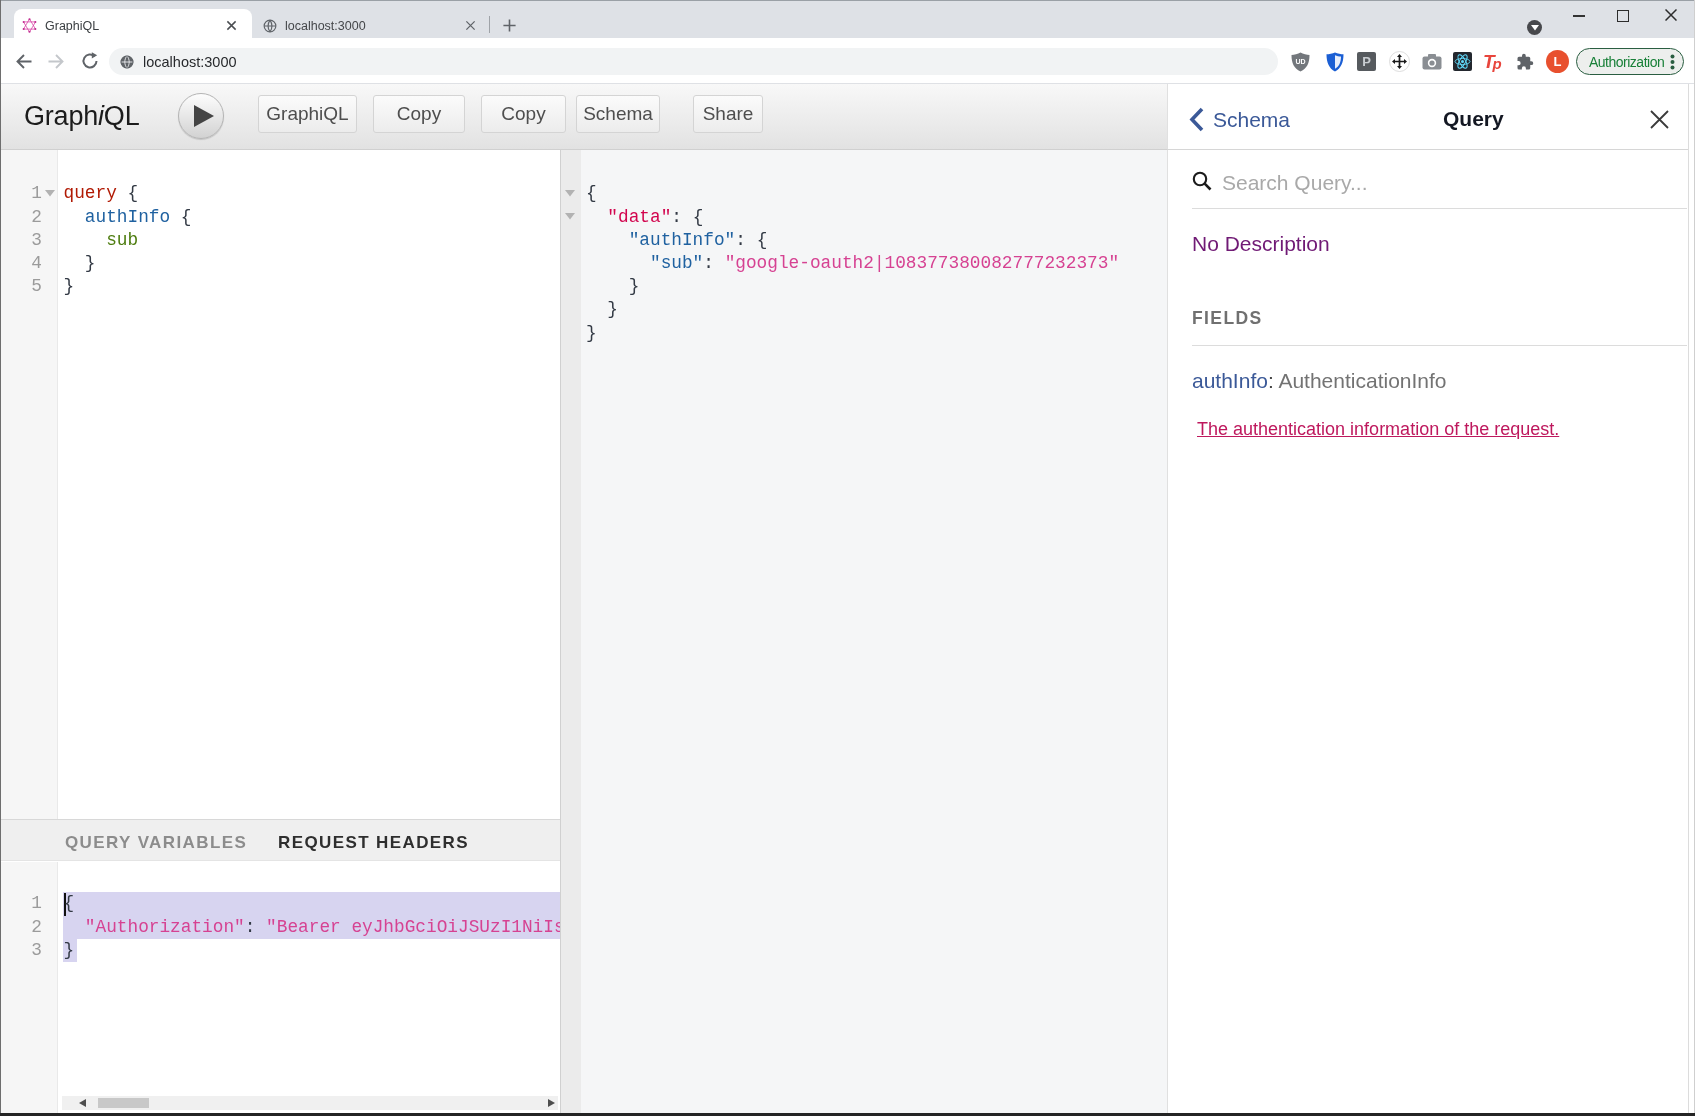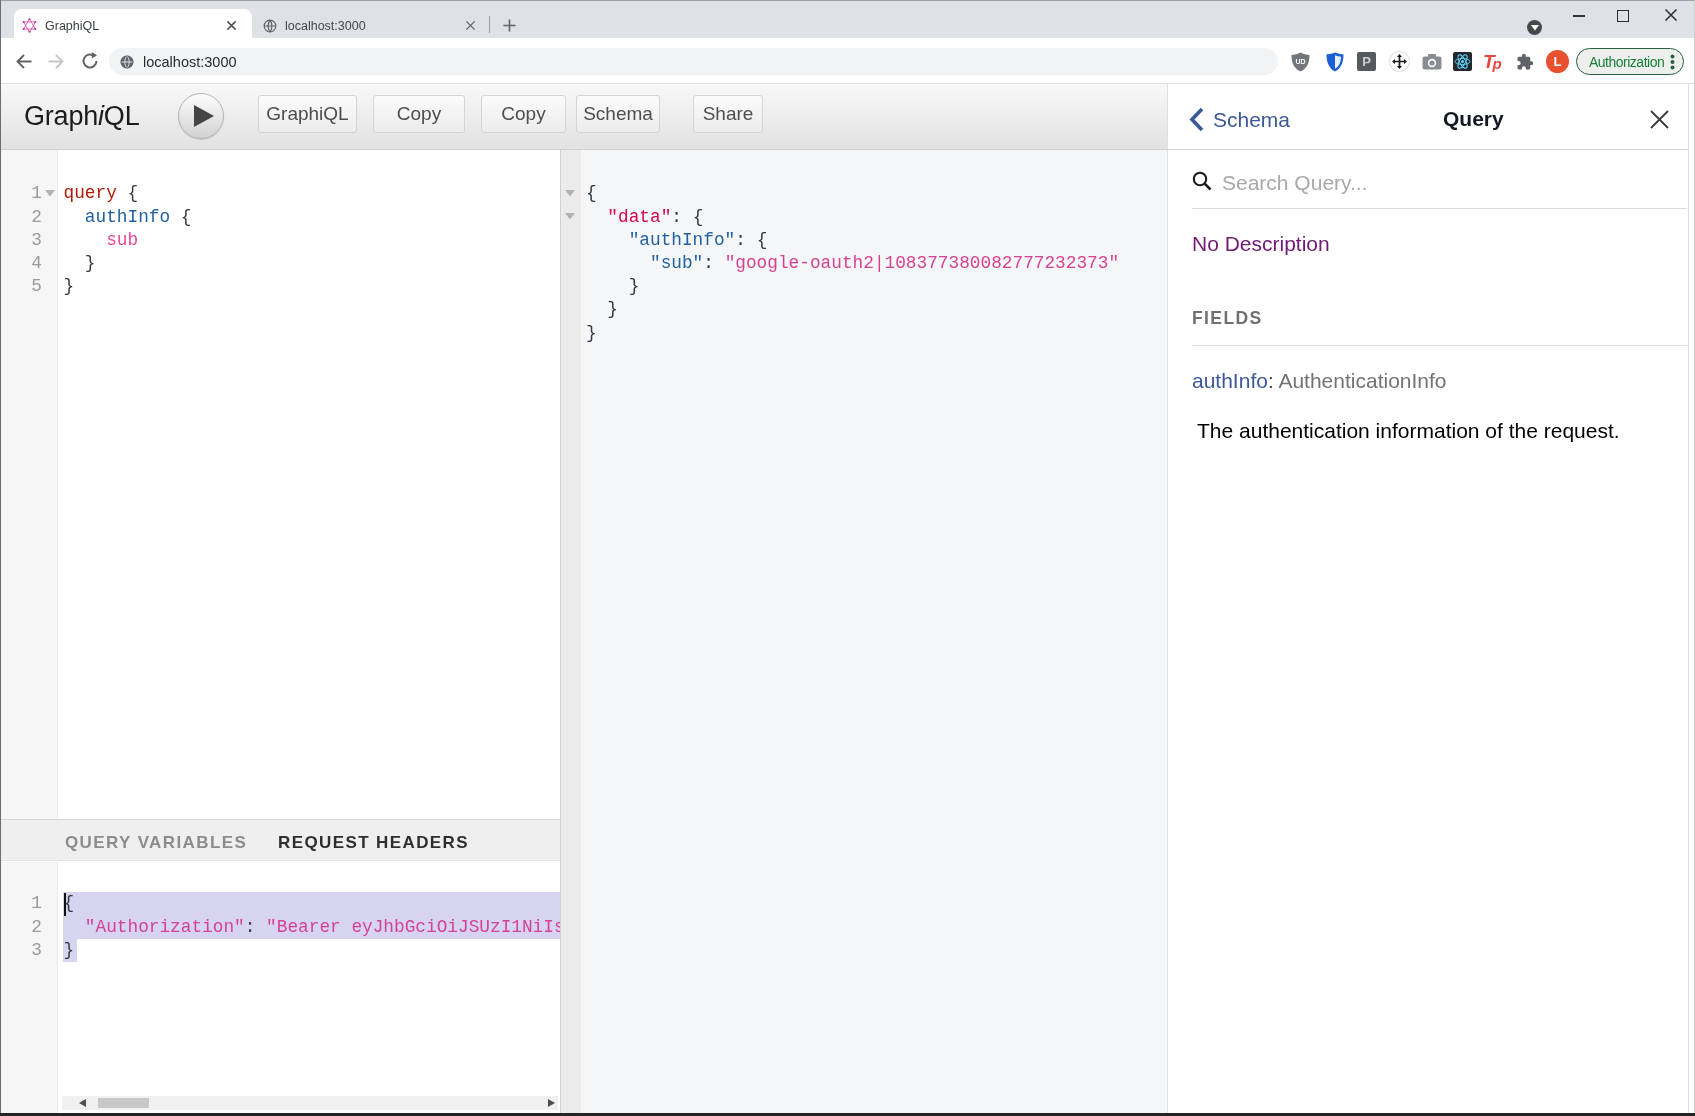--- a/index.html
+++ b/index.html
@@ -221,21 +221,21 @@
 3
 4
 5</div>
 <div class="abs" style="left:45px;top:190px;">
 <svg width="10" height="7" viewBox="0 0 10 7">
       <polygon points="0,0 10,0 5,6.5" fill="#b2b2b2"></polygon>
     </svg>
 </div>
 <div class="abs mono" style="left:63.5px;top:182.4px;"><span style="color:#B11A04">query</span> <span style="color:#333a45">{</span>
   <span style="color:#1F61A0">authInfo</span> <span style="color:#333a45">{</span>
-    <span style="color:#ec4899">sub</span>
+    <span style="color:#4d7c0f">sub</span>
   <span style="color:#333a45">}</span>
 <span style="color:#333a45">}</span></div>
 
 <div class="abs" style="left:565px;top:190px;">
 <svg width="10" height="7" viewBox="0 0 10 7">
       <polygon points="0,0 10,0 5,6.5" fill="#b2b2b2"></polygon>
     </svg>
 </div>
 <div class="abs" style="left:565px;top:213px;">
 <svg width="10" height="7" viewBox="0 0 10 7">
@@ -286,19 +286,19 @@
 </div>
 <div class="abs" style="left:1222px;top:171px;font-size:21px;color:#a9a9a9;">Search Query...</div>
 <div class="abs" style="left:1192px;top:208px;width:495px;height:1px;background:#dcdcdc;"></div>
 
 <div class="abs" style="left:1192px;top:232px;font-size:21px;color:#701a75;">No Description</div>
 
 <div class="abs" style="left:1192px;top:308px;font-size:17.5px;font-weight:bold;letter-spacing:1.4px;color:#707070;">FIELDS</div>
 <div class="abs" style="left:1192px;top:345px;width:495px;height:1px;background:#dcdcdc;"></div>
 
 <div class="abs" style="left:1192px;top:369px;font-size:21px;"><span style="color:#3B5998">authInfo</span><span style="color:#444">: </span><span style="color:#737373">AuthenticationInfo</span></div>
-<div class="abs" style="left:1197px;top:419px;font-size:21px;color:#000000;">The authentication information of the request.</div>
+<div class="abs" style="left:1197px;top:419px;font-size:18px;color:#be185d;text-decoration:underline;">The authentication information of the request.</div>
 
 <div class="abs" style="left:1688px;top:84px;width:1px;height:1029px;background:#dcdcdc;"></div>
 
 <div class="abs" style="left:0;top:0;width:1px;height:1116px;background:#6e6e6e;"></div>
 <div class="abs" style="left:1694px;top:0;width:1px;height:1116px;background:#cfcfcf;"></div>
 <div class="abs" style="left:0;top:1113px;width:1695px;height:3px;background:#242424;"></div>
 
 </body></html>

